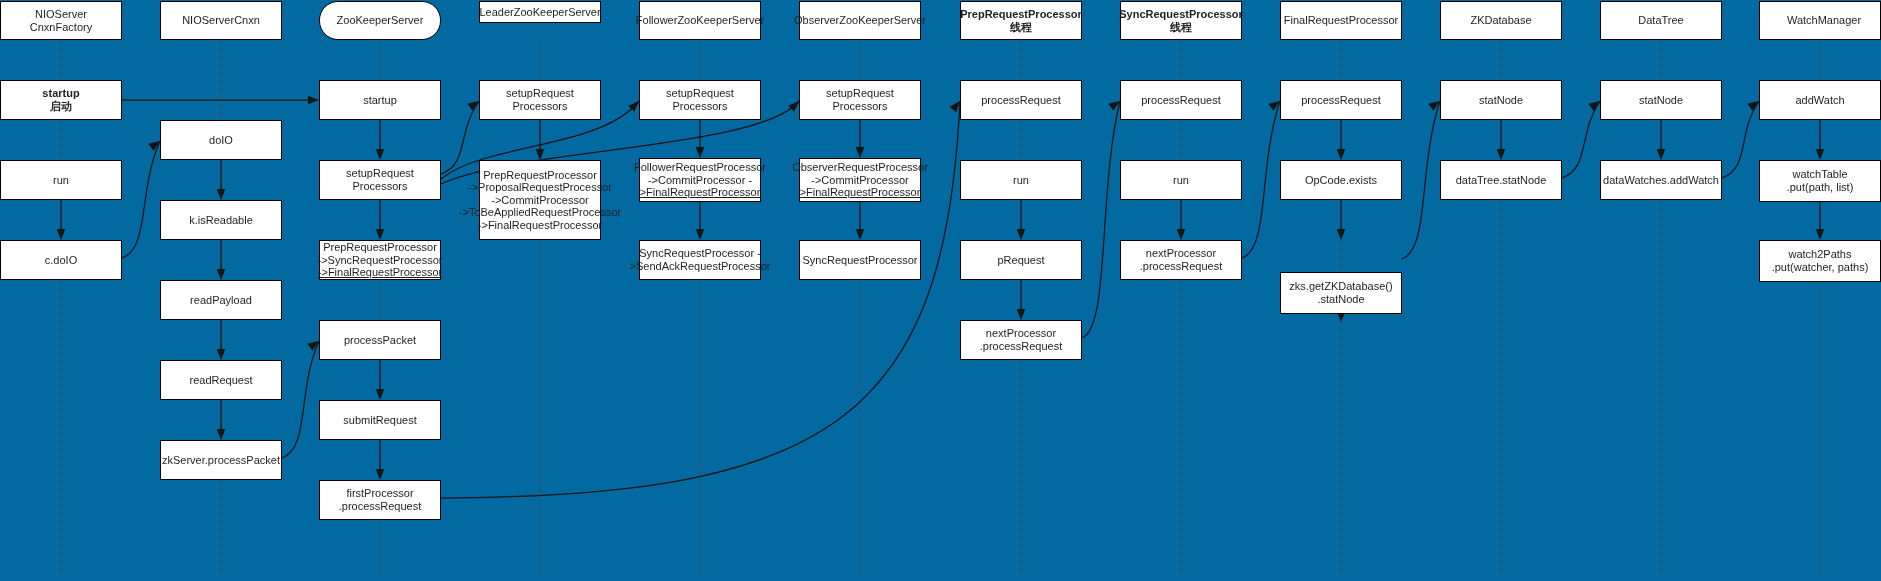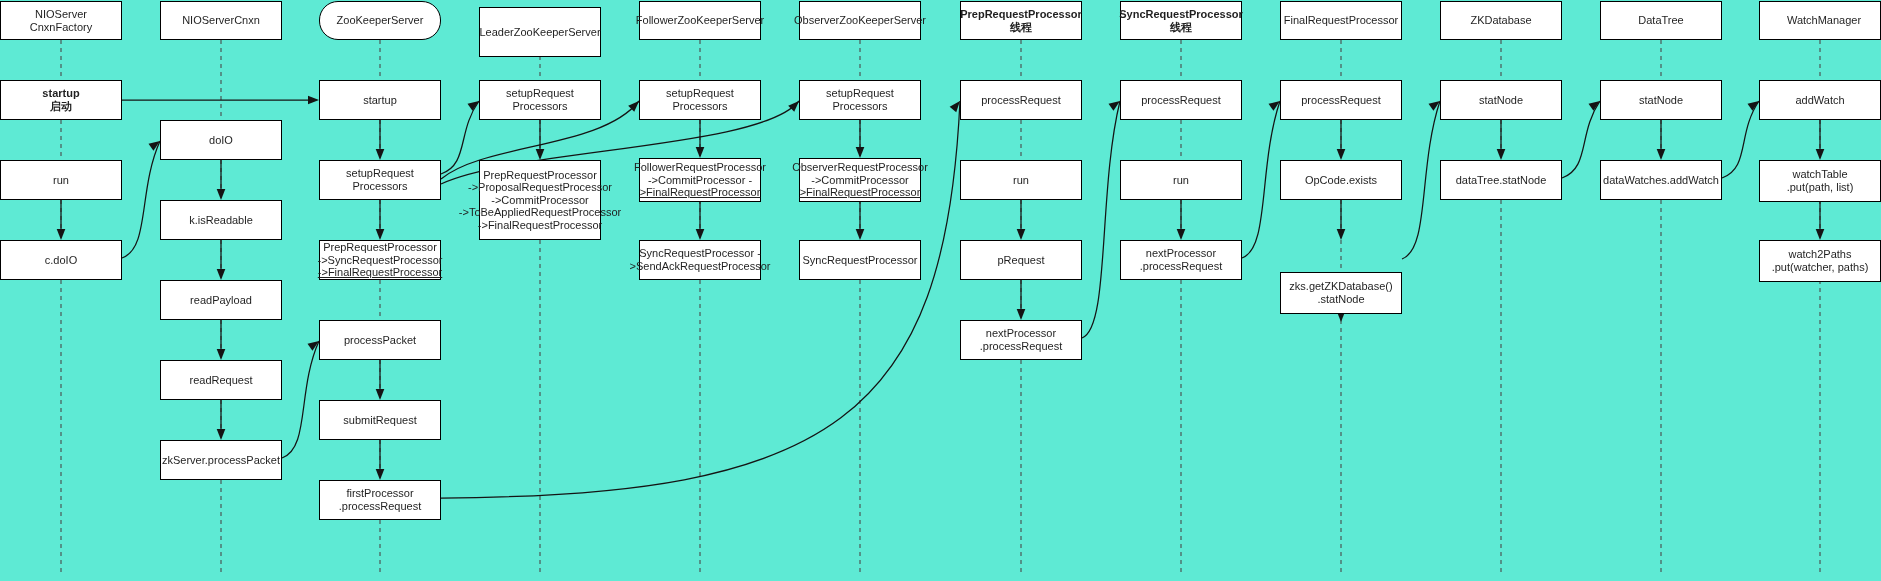--- a/index.html
+++ b/index.html
@@ -9,21 +9,21 @@
   .dbox{position:absolute;background:#fff;border:1.3px solid #000;box-sizing:border-box;
         display:flex;flex-direction:column;align-items:center;justify-content:center;
         text-align:center;font-size:11px;line-height:12.6px;}
   .dbox.bold{font-weight:bold;}
   .bl{white-space:nowrap;}
   .bl.ul{text-decoration:underline;}
 </style>
 </head>
 <body>
 
-<div class="canvas" id="cv" style="width: 1881px; height: 581px; background: #5eead4;">
+<div class="canvas" id="cv" style="width: 1881px; height: 581px; background: #0369a1;">
   <svg id="connsvg" xmlns="http://www.w3.org/2000/svg" width="1881" height="581">
       <line x1="61" y1="40" x2="61" y2="574" stroke="#4a4a4a" stroke-width="1.1" stroke-dasharray="4 4"></line>
       <line x1="221" y1="40" x2="221" y2="574" stroke="#4a4a4a" stroke-width="1.1" stroke-dasharray="4 4"></line>
       <line x1="380" y1="40" x2="380" y2="574" stroke="#4a4a4a" stroke-width="1.1" stroke-dasharray="4 4"></line>
       <line x1="540" y1="40" x2="540" y2="574" stroke="#4a4a4a" stroke-width="1.1" stroke-dasharray="4 4"></line>
       <line x1="700" y1="40" x2="700" y2="574" stroke="#4a4a4a" stroke-width="1.1" stroke-dasharray="4 4"></line>
       <line x1="860" y1="40" x2="860" y2="574" stroke="#4a4a4a" stroke-width="1.1" stroke-dasharray="4 4"></line>
       <line x1="1021" y1="40" x2="1021" y2="574" stroke="#4a4a4a" stroke-width="1.1" stroke-dasharray="4 4"></line>
       <line x1="1181" y1="40" x2="1181" y2="574" stroke="#4a4a4a" stroke-width="1.1" stroke-dasharray="4 4"></line>
       <line x1="1341" y1="40" x2="1341" y2="574" stroke="#4a4a4a" stroke-width="1.1" stroke-dasharray="4 4"></line>
@@ -154,21 +154,21 @@
     <div class="dbox" style="left: 319px; top: 400px; width: 122px; height: 40px;">
       <div class="bl">submitRequest</div>
     </div>
     <div class="dbox" style="left: 319px; top: 320px; width: 122px; height: 40px;">
       <div class="bl">processPacket</div>
     </div>
     <div class="dbox" style="left: 319px; top: 480px; width: 122px; height: 40px;">
       <div class="bl">firstProcessor</div>
       <div class="bl">.processRequest</div>
     </div>
-    <div class="dbox" style="left: 479px; top: 7px; width: 122px; height: 50px;">
+    <div class="dbox" style="left: 479px; top: 1px; width: 122px; height: 22px;">
       <div class="bl">LeaderZooKeeperServer</div>
     </div>
     <div class="dbox" style="left: 479px; top: 80px; width: 122px; height: 40px;">
       <div class="bl">setupRequest</div>
       <div class="bl">Processors</div>
     </div>
     <div class="dbox" style="left: 479px; top: 160px; width: 122px; height: 80px;">
       <div class="bl">PrepRequestProcessor</div>
       <div class="bl">-&gt;ProposalRequestProcessor</div>
       <div class="bl">-&gt;CommitProcessor</div>

